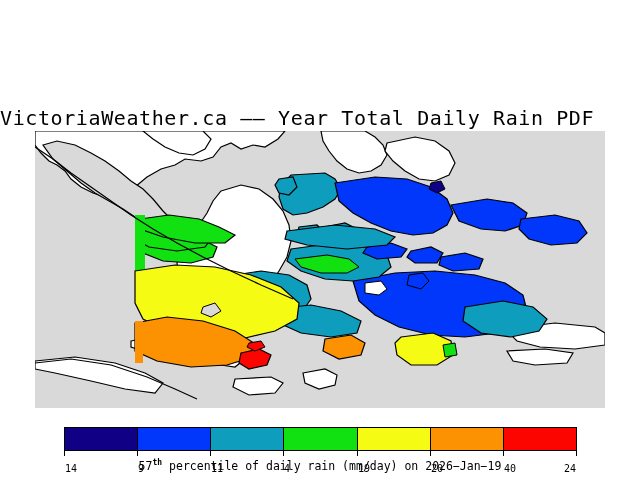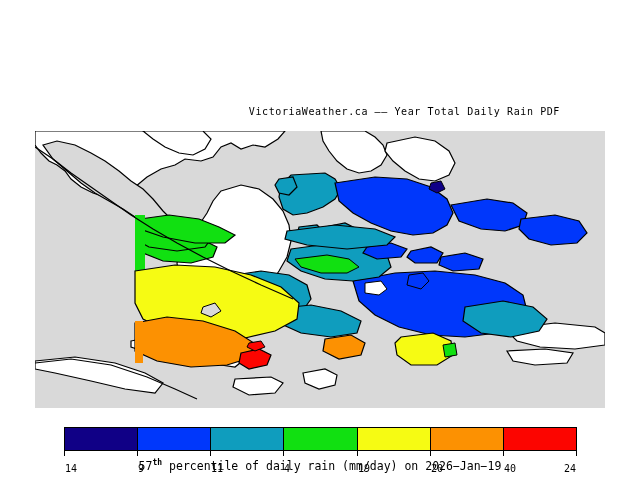--- a/index.html
+++ b/index.html
@@ -15,21 +15,21 @@
     overflow: hidden;
     font-family: "DejaVu Sans Mono", monospace;
   }
   #chart-title {
     position: absolute;
     left: 0;
     top: 106px;
     width: 560px;
     text-align: right;
     font-family: "DejaVu Sans Mono", monospace;
-    font-size: 10px;
+    font-size: 20px;
     letter-spacing: 0.6px;
     color: #000000;
     white-space: pre;
   }
   #map-area {
     position: absolute;
     left: 35px;
     top: 131px;
     width: 570px;
     height: 277px;

